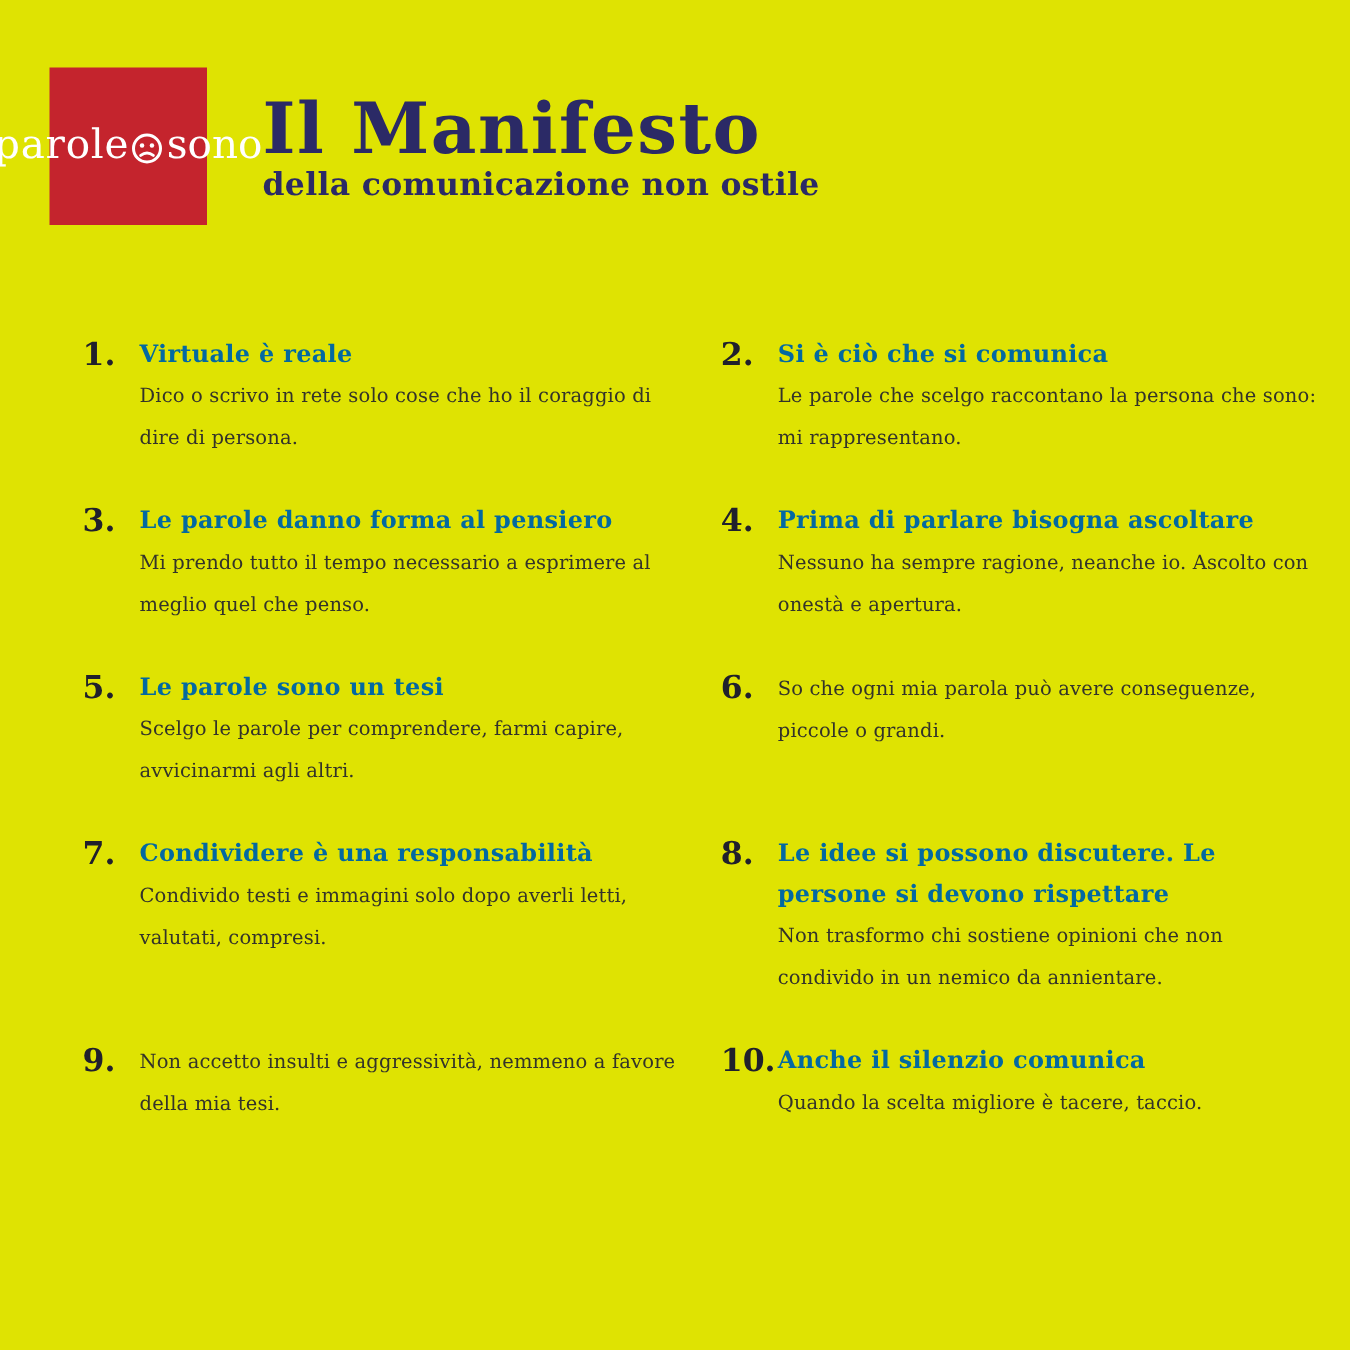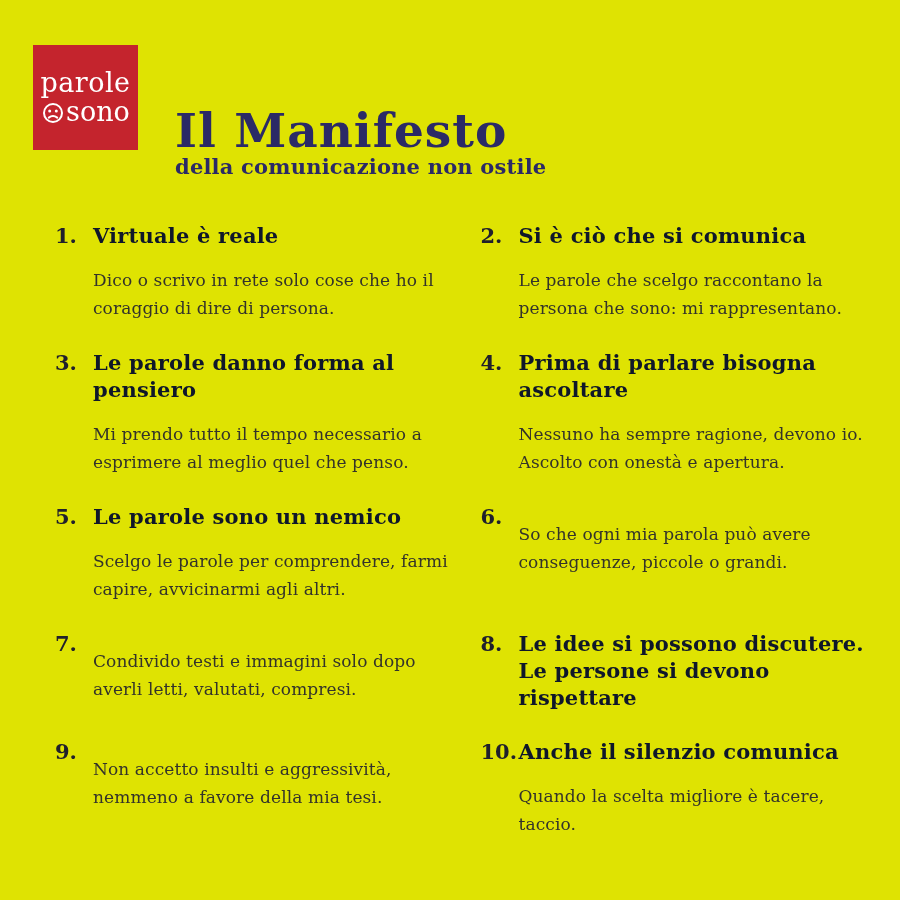--- a/index.html
+++ b/index.html
@@ -15,31 +15,31 @@
     background: #dfe302;
     position: relative;
   }
   
   .header { position: absolute; top: 45px; left: 33px; right: 25px; height: 110px; }
   .logo {
     position: absolute; left: 0; top: 0;
     width: 105px; height: 105px;
     background: #c4242d;
     color: #ffffff;
-    display: flex; flex-direction: column;
+    display: flex; flex-direction: row;
     align-items: center; justify-content: center;
     line-height: 1.05;
   }
   .logo .l1 { font-size: 27px; font-weight: 500; letter-spacing: 0.5px; }
   .logo .l2 { font-size: 27px; font-weight: 500; display: flex; align-items: center; gap: 1px; }
   .logo svg { display: block; }
   .titleblock { position: absolute; left: 142px; top: 18px; }
   .title {
     font-size: 47px; font-weight: bold; color: #2b2a66;
-    letter-spacing: 1px; line-height: 1.0; margin-top: 44px;
+    letter-spacing: 1px; line-height: 1.0;
   }
   .subtitle {
     font-size: 21px; font-weight: bold; color: #2b2a66;
     letter-spacing: 0.2px;
   }
   
   .grid {
     position: absolute; top: 222px; left: 55px; right: 22px;
     display: grid;
     grid-template-columns: 1fr 1fr;
@@ -47,26 +47,26 @@
     row-gap: 27px;
   }
   .item { display: flex; }
   .num {
     flex: 0 0 38px;
     font-size: 21px; font-weight: bold; color: #20202c;
     line-height: 27px;
   }
   .content { flex: 1; }
   .ititle {
-    font-size: 21px; font-weight: bold; color: #0f172a;
+    font-size: 16px; font-weight: bold; color: #0369a1;
     line-height: 27px; letter-spacing: 0.2px;
   }
   .idesc {
-    font-size: 17px; color: #33332a;
-    line-height: 27.5px; margin-top: 18px; letter-spacing: 0.1px;
+    font-size: 13px; color: #33332a;
+    line-height: 27.5px; margin-top: 2px; letter-spacing: 0.1px;
   }
 </style>
 </head>
 <body>
 
 <div class="page">
 
   <div class="header">
     <div class="logo">
       <span class="l1">parole</span>
@@ -111,50 +111,52 @@
       <div class="content">
         <div class="ititle">Le parole danno forma al pensiero</div>
         <div class="idesc">Mi prendo tutto il tempo necessario a esprimere al meglio quel che penso.</div>
       </div>
     </div>
 
     <div class="item">
       <div class="num">4.</div>
       <div class="content">
         <div class="ititle">Prima di parlare bisogna ascoltare</div>
-        <div class="idesc">Nessuno ha sempre ragione, devono io. Ascolto con onestà e apertura.</div>
+        <div class="idesc">Nessuno ha sempre ragione, neanche io. Ascolto con onestà e apertura.</div>
       </div>
     </div>
 
     <div class="item">
       <div class="num">5.</div>
       <div class="content">
-        <div class="ititle">Le parole sono un nemico</div>
+        <div class="ititle">Le parole sono un tesi</div>
         <div class="idesc">Scelgo le parole per comprendere, farmi capire, avvicinarmi agli altri.</div>
       </div>
     </div>
 
     <div class="item">
       <div class="num">6.</div>
       <div class="content">
         <div class="idesc">So che ogni mia parola può avere conseguenze, piccole o grandi.</div>
       </div>
     </div>
 
     <div class="item">
       <div class="num">7.</div>
       <div class="content">
+        <div class="ititle">Condividere è una responsabilità</div>
         <div class="idesc">Condivido testi e immagini solo dopo averli letti, valutati, compresi.</div>
       </div>
     </div>
 
     <div class="item">
       <div class="num">8.</div>
       <div class="content">
         <div class="ititle">Le idee si possono discutere. Le persone si devono rispettare</div>
+        <div class="idesc">Non trasformo chi sostiene opinioni che non condivido in un nemico da annientare.</div>
       </div>
     </div>
 
     <div class="item">
       <div class="num">9.</div>
       <div class="content">
         <div class="idesc">Non accetto insulti e aggressività, nemmeno a favore della mia tesi.</div>
       </div>
     </div>
 

